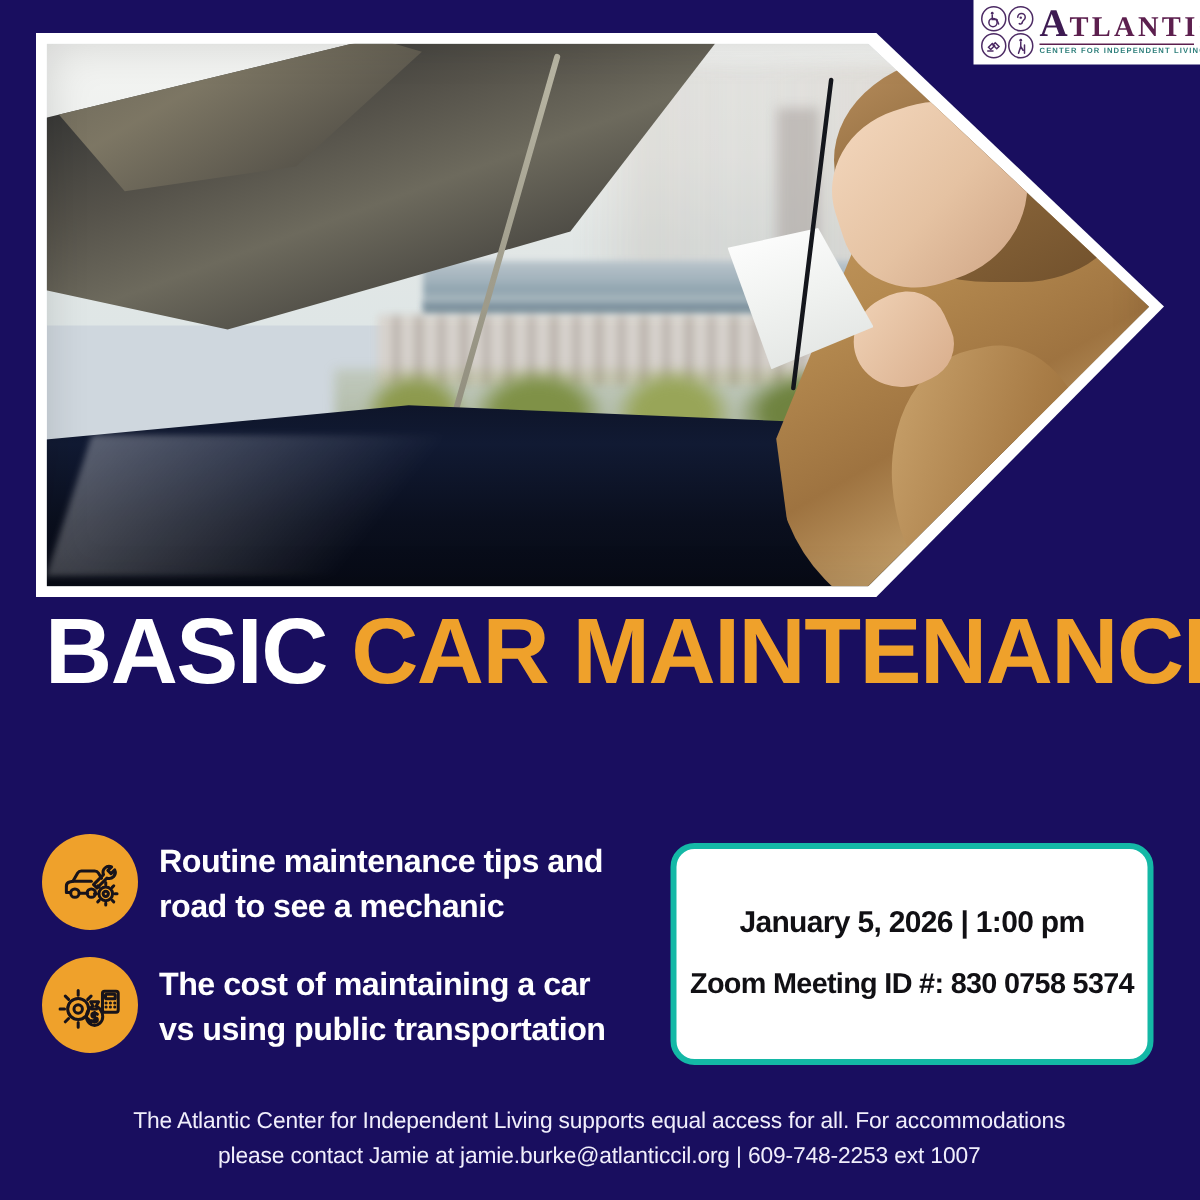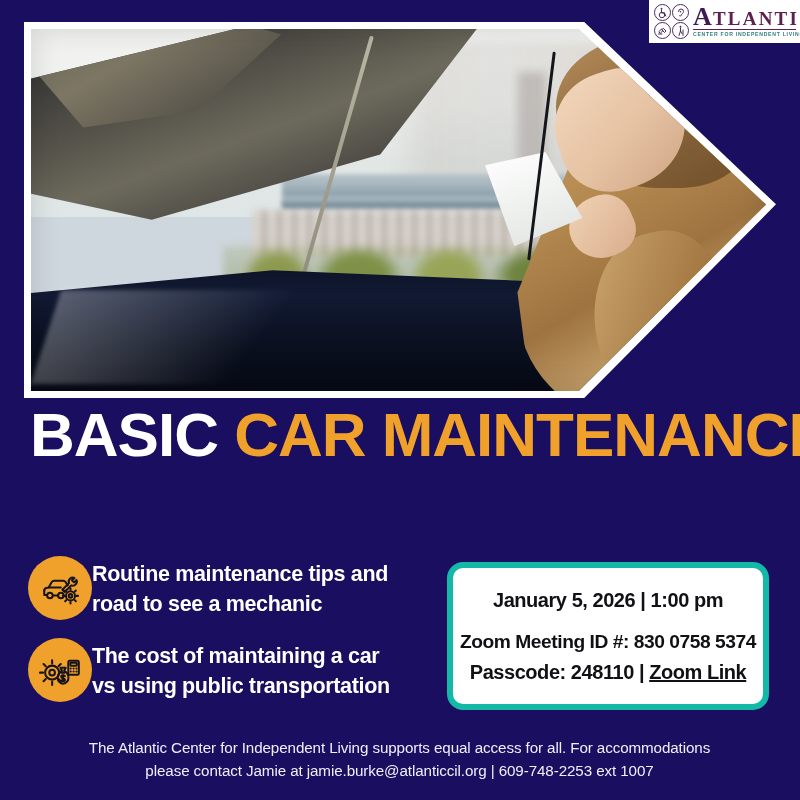--- a/index.html
+++ b/index.html
@@ -134,34 +134,34 @@
   .headline .w{color:#ffffff;margin-top:20px;}
   .headline .o{color:#efa12b;}
   .subhead{
     position:absolute;left:30px;top:495px;width:740px;
     color:#f2f0ff;font-style:italic;font-weight:600;
     font-size:24px;line-height:30px;letter-spacing:-.2px;
   }
 
   
   .bullets{position:absolute;left:28px;top:556px;width:402px;}
-  .bullet{display:flex;align-items:flex-start;margin-bottom:18px;}
+  .bullet{display:flex;align-items:flex-start;gap:14px;margin-bottom:18px;}
   .b-icon{
     flex:0 0 auto;width:64px;height:64px;border-radius:50%;
     background:#efa12b;display:flex;align-items:center;justify-content:center;
   }
   .b-text{
     color:#ffffff;font-weight:700;font-size:21.5px;line-height:30px;
     letter-spacing:-.35px;padding-top:3px;
   }
 
   
   .infobox{
     position:absolute;left:447px;top:562px;width:322px;height:148px;
-    box-sizing:border-box;background:#ffffff;border:6px solid #14b8a6;
+    box-sizing:border-box;background:#ffffff;border:4px solid #14b8a6;
     border-radius:16px;display:flex;flex-direction:column;
     align-items:center;justify-content:center;
   }
   .info-line{
     color:#111014;font-weight:700;font-size:20px;line-height:30px;
     letter-spacing:-.45px;white-space:nowrap;text-align:center;
   }
   .info-line.small{font-size:19.2px;margin-top:12px;}
   .zoomlink{text-decoration:underline;color:#111014;}
 
@@ -294,21 +294,20 @@
         <span>The cost of maintaining a car</span><br>
         <span>vs using public transportation</span>
       </span>
     </div>
 
   </div>
 
   <div class="infobox">
     <div class="info-line">January 5, 2026 | 1:00 pm</div>
     <div class="info-line small">Zoom Meeting ID #: 830 0758 5374</div>
-    <div class="info-line"><span>Passcode: 248110 | </span><a class="zoomlink" href="#">Zoom Link</a></div>
   </div>
 
   <div class="footer">
     <div>The Atlantic Center for Independent Living supports equal access for all.  For accommodations</div>
     <div>please contact Jamie at jamie.burke@atlanticcil.org | 609-748-2253 ext 1007</div>
   </div>
 
 </div>
 
 </body></html>

